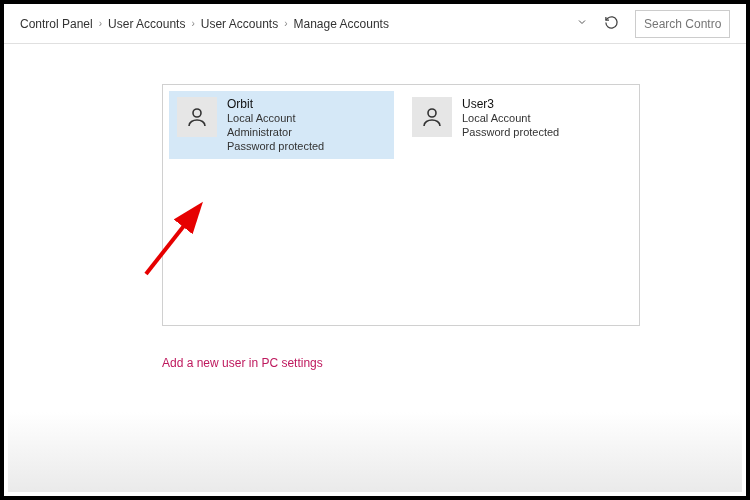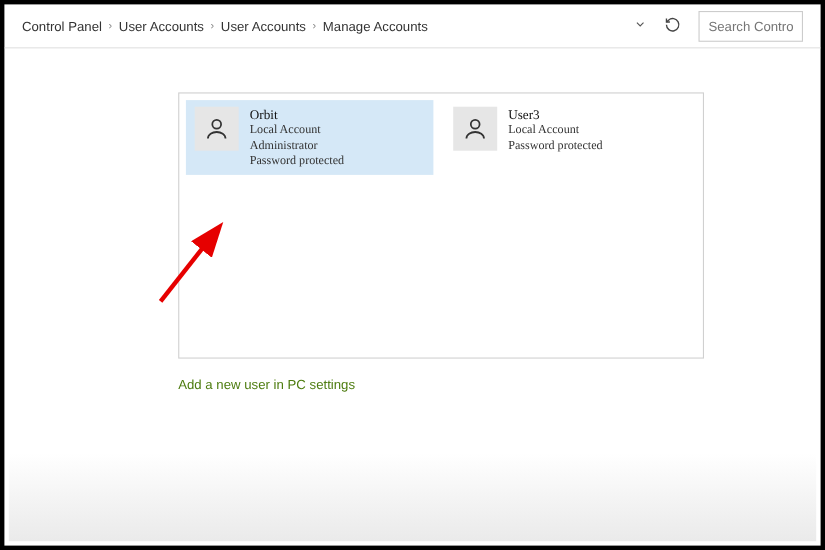--- a/index.html
+++ b/index.html
@@ -67,21 +67,20 @@
     }
     .accounts-box {
       margin-left: 158px;
       width: 478px;
       height: 242px;
       border: 1px solid #d0d0d0;
       display: flex;
       align-items: flex-start;
       padding: 6px;
       gap: 10px;
-      font-family: Liberation Serif, serif;
     }
     .account-card {
       width: 225px;
       height: 68px;
       display: flex;
       align-items: flex-start;
       padding: 6px 8px;
       gap: 10px;
     }
     .account-card.selected {
@@ -98,22 +97,22 @@
     .avatar svg { width: 24px; height: 24px; }
     .acct-info {
       display: flex;
       flex-direction: column;
       line-height: 1.25;
     }
     .acct-name { font-size: 12px; color: #111; }
     .acct-meta { font-size: 11px; color: #333; }
     .add-link {
       margin-left: 158px;
-      margin-top: 17px;
-      color: #4d7c0f;
+      margin-top: 30px;
+      color: #be185d;
       font-size: 12px;
       cursor: pointer;
       display: inline-block;
     }
     .arrow {
       position: absolute;
       left: 132px;
       top: 150px;
       pointer-events: none;
     }

